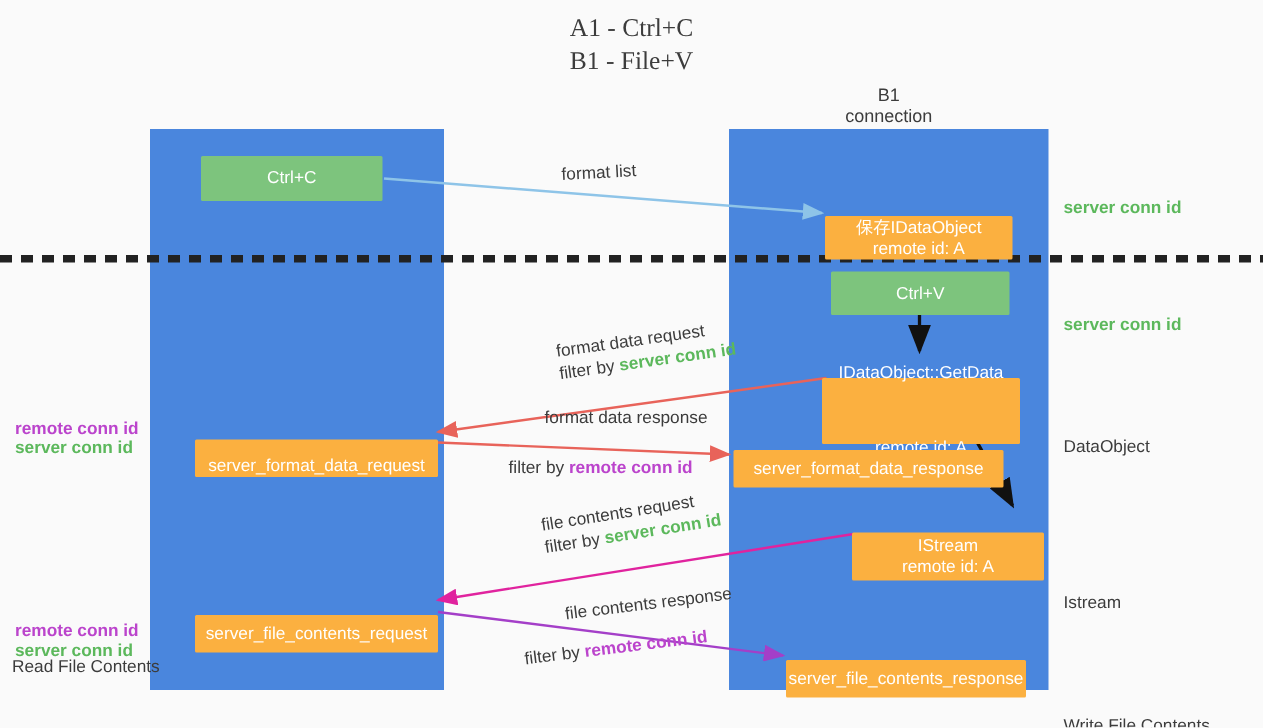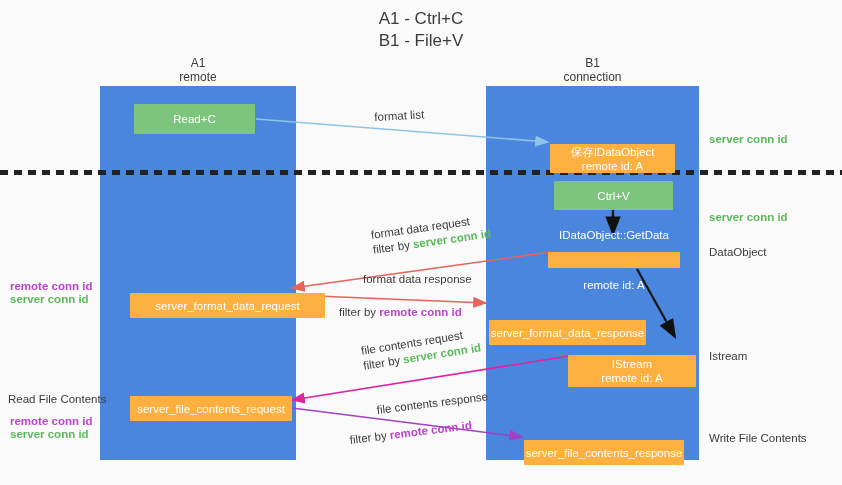--- a/index.html
+++ b/index.html
@@ -33,20 +33,21 @@
   .col-head-b { left: 486px; top: 56px; width: 213px; }
 
   .title {
     position: absolute;
     left: 0; top: 8px;
     width: 842px;
     text-align: center;
     font-size: 17px;
     color: #3c3c3c;
     line-height: 22px;
+    font-family: Liberation Serif, serif;
   }
   .title div { white-space: pre; }
 
   .box {
     position: absolute;
     box-sizing: border-box;
     display: flex;
     flex-direction: column;
     align-items: center;
     justify-content: center;
@@ -70,21 +71,21 @@
 
   .side-label {
     position: absolute;
     font-size: 11.5px;
     line-height: 14px;
     color: #3c3c3c;
     white-space: pre;
   }
   .lbl-green { color: #5cb85c; font-weight: bold; }
   .lbl-purple { color: #bb44cc; font-weight: bold; }
-  .lbl-dark { color: #3c3c3c; }
+  .lbl-dark { color: #3c3c3c; margin-top: 46px; }
 
   .edge-label {
     position: absolute;
     font-size: 11.5px;
     line-height: 15px;
     color: #3c3c3c;
     white-space: nowrap;
   }
   .edge-label .hl-green { color: #5cb85c; font-weight: bold; }
   .edge-label .hl-purple { color: #bb44cc; font-weight: bold; }
@@ -99,24 +100,20 @@
 </head>
 <body>
 
 <div id="canvas">
 
   <div class="title">
     <div>A1 - Ctrl+C</div>
     <div>B1 - File+V</div>
   </div>
 
-  <div class="col-head col-head-a">
-    <div>A1</div>
-    <div>remote</div>
-  </div>
   <div class="col-head col-head-b">
     <div>B1</div>
     <div>connection</div>
   </div>
 
   <div class="lane lane-a"></div>
   <div class="lane lane-b"></div>
 
   <svg class="arrows" viewBox="0 0 842 485">
     <defs>
@@ -148,46 +145,46 @@
     <line x1="637" y1="269" x2="675" y2="337" stroke="#111111" stroke-width="2.2" marker-end="url(#ah-black)"></line>
 
     <line x1="569" y1="356" x2="292" y2="400" stroke="#e0239e" stroke-width="1.6" marker-end="url(#ah-magenta)"></line>
 
     <line x1="292" y1="408" x2="522" y2="437" stroke="#a43fc8" stroke-width="1.6" marker-end="url(#ah-purple)"></line>
   </svg>
 
   <div class="dashline"></div>
 
   <div class="box box-green" style="left:134px; top:104px; width:121px; height:30px;">
-    <span>Read+C</span>
-  </div>
-
-  <div class="box box-orange" style="left:130px; top:277px; width:195px; height:25px;">
+    <span>Ctrl+C</span>
+  </div>
+
+  <div class="box box-orange" style="left:130px; top:277px; width:162px; height:25px;justify-content:flex-end;">
     <span>server_format_data_request</span>
   </div>
 
-  <div class="box box-orange" style="left:130px; top:380px; width:162px; height:25px;">
+  <div class="box box-orange" style="left:130px; top:394px; width:162px; height:25px;">
     <span>server_file_contents_request</span>
   </div>
 
   <div class="box box-orange" style="left:550px; top:128px; width:125px; height:29px;">
     <span>保存IDataObject</span>
     <span>remote id: A</span>
   </div>
 
   <div class="box box-green" style="left:554px; top:181px; width:119px; height:29px;">
     <span>Ctrl+V</span>
   </div>
 
-  <div class="box box-orange" style="left:548px; top:236px; width:132px; height:16px;gap:36px;">
+  <div class="box box-orange" style="left:548px; top:236px; width:132px; height:44px;gap:36px;">
     <span>IDataObject::GetData</span>
     <span>remote id: A</span>
   </div>
 
-  <div class="box box-orange" style="left:489px; top:304px; width:157px; height:25px;">
+  <div class="box box-orange" style="left:489px; top:284px; width:180px; height:25px;">
     <span>server_format_data_response</span>
   </div>
 
   <div class="box box-orange" style="left:568px; top:339px; width:128px; height:32px;">
     <span>IStream</span>
     <span>remote id: A</span>
   </div>
 
   <div class="box box-orange" style="left:524px; top:424px; width:160px; height:25px;">
     <span>server_file_contents_response</span>

